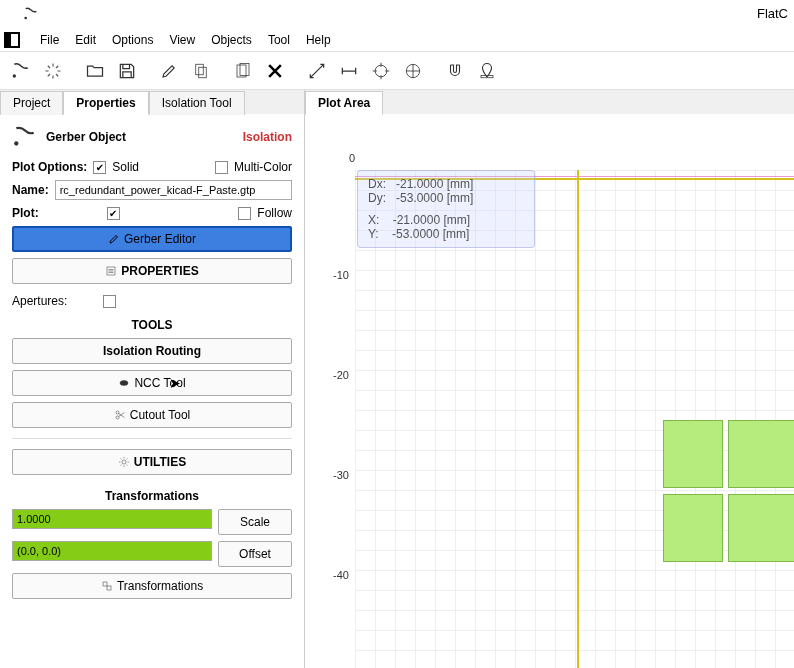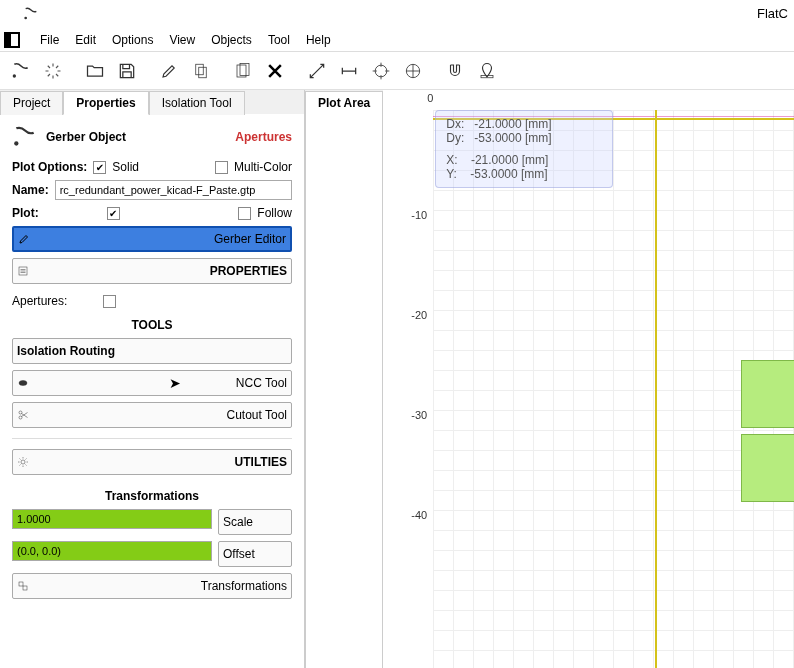--- a/index.html
+++ b/index.html
@@ -33,32 +33,32 @@
 .row { display:flex; align-items:center; margin-bottom:6px; gap:6px; }
 .row label { font-weight:bold; }
 .spacer { flex:1; }
 
 .checkbox { width:13px; height:13px; border:1px solid #888; background:#fff; display:inline-flex; align-items:center; justify-content:center; font-size:10px; }
 .checkbox.checked::after { content:"✔"; color:#000; font-size:10px; }
 
 input[type=text] { border:1px solid #aaa; padding:2px 4px; height:20px; font-size:11px; }
 .name-input { flex:1; }
 
-.btn { border:1px solid #aaa; background:#fafafa; padding:4px; text-align:center; cursor:pointer; border-radius:2px; display:flex; justify-content:space-between; align-items:center; gap:4px; height:26px; }
+.btn { border:1px solid #aaa; background:#fafafa; padding:4px; text-align:center; cursor:pointer; border-radius:2px; display:flex; justify-content:center; align-items:center; gap:4px; height:26px; }
 .btn.wide { width:100%; }
 .btn.selected { background:#3d7fe0; border:2px solid #1050b0; color:#000; }
 
 .section-title { font-weight:bold; margin: 10px 0 6px 0; font-size:12px;text-align:center; }
 hr { border:none; border-top:1px solid #ddd; margin:10px 0; }
 
 .trans-row { display:flex; gap:6px; margin-bottom:6px; }
 .trans-input { flex:1; border:1px solid #88b; background:#84cc16; }
 .trans-btn { width:74px; }
 
-.plot-area-container { flex:1; display:flex; flex-direction:row; background:#fff; }
+.plot-area-container { flex:1; display:flex; flex-direction:column; background:#fff;gap:36px; }
 .tabs-right { display:flex; background:#f0f0f0; }
 .plot-area { flex:1; position:relative; background:#fff; overflow:hidden; }
 
 .ruler-top { position:absolute; top:0; left:50px; right:0; height:20px; }
 .ruler-left { position:absolute; top:20px; left:0; width:50px; bottom:0; }
 .canvas { position:absolute; top:20px; left:50px; right:0; bottom:0; background:#fff;
   background-image: linear-gradient(#eee 1px, transparent 1px), linear-gradient(90deg, #eee 1px, transparent 1px);
   background-size: 20px 20px;
 }
 .axis-tick-top { position:absolute; top:2px; font-size:11px; color:#333; }
@@ -190,21 +190,21 @@
       <div class="tab active">Properties</div>
       <div class="tab">Isolation Tool</div>
     </div>
     <div class="left-content">
       <div class="header-row">
         <svg width="26" height="26" viewBox="0 0 24 24">
             <path d="M4 4 C 4 4 8 2 12 6 C 16 10 20 8 20 8" stroke="#333" stroke-width="2" fill="none"></path>
             <circle cx="4" cy="18" r="2" fill="#333"></circle>
           </svg>
         <span class="title">Gerber Object</span>
-        <span class="advanced">Apertures</span>
+        <span class="advanced">Isolation</span>
       </div>
 
       <div class="row">
         <label>Plot Options:</label>
         <span class="checkbox checked"></span>
         <span>Solid</span>
         <span class="spacer"></span>
         <span class="checkbox"></span>
         <span>Multi-Color</span>
       </div>

